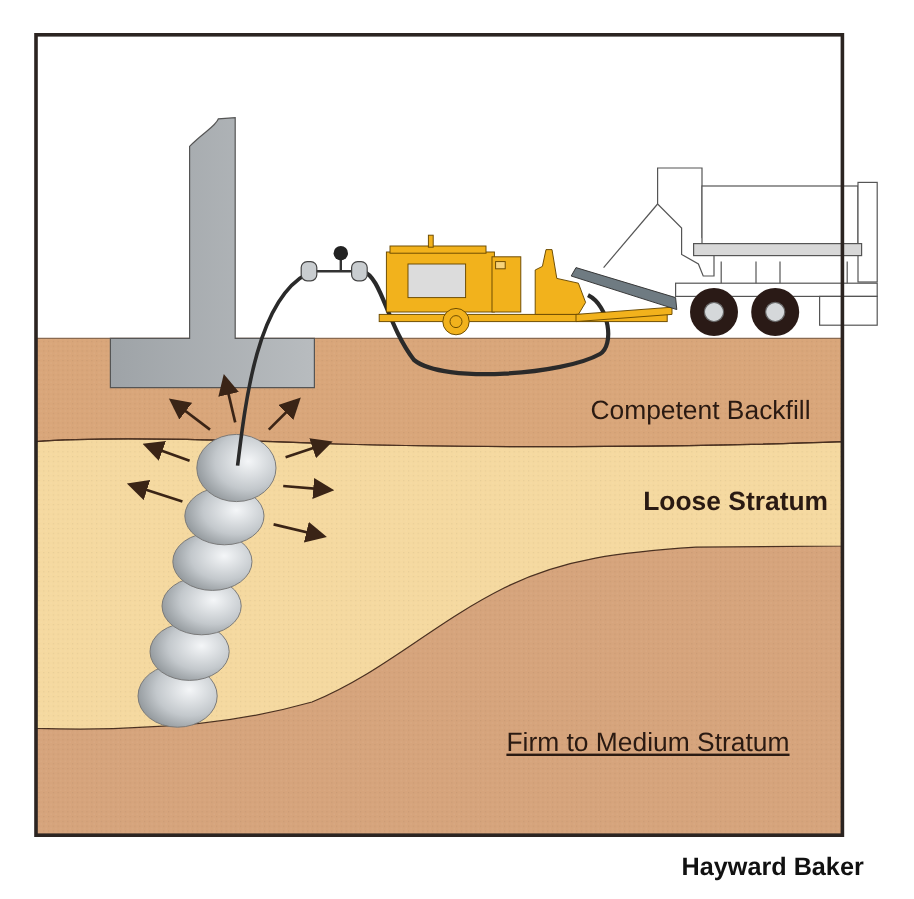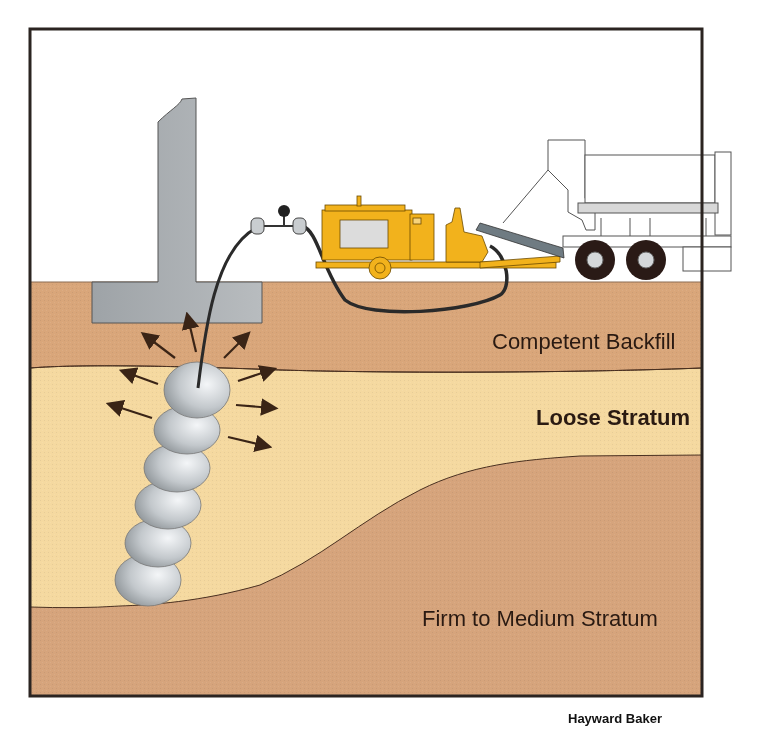--- a/index.html
+++ b/index.html
@@ -1,22 +1,22 @@
 <!DOCTYPE html>
 <html><head>
   <meta charset="utf-8">
   <style>
     html, body { margin: 0; padding: 0; background: #ffffff; }
     body { width: 762px; height: 749px; position: relative; overflow: hidden; font-family: "Liberation Sans", sans-serif; }
     #diagram { position: absolute; left: 0; top: 0; width: 762px; height: 749px; }
     .label { position: absolute; color: #2a1a12; font-family: "Liberation Sans", sans-serif; font-size: 22px; white-space: nowrap; }
     #lbl-backfill { left: 492px; top: 318px; margin-top: 11px; }
     #lbl-loose { left: 536px; top: 405px; font-weight: bold; }
-    #lbl-firm { left: 422px; top: 606px; }
-    #lbl-credit { position: absolute; left: 568px; top: 711px; font-size: 13px; font-weight: bold; color: #111111; white-space: nowrap; font-family: "Liberation Sans", sans-serif; }
+    #lbl-firm { left: 422px; top: 606px; text-decoration: underline; }
+    #lbl-credit { position: absolute; left: 568px; top: 711px; font-size: 21px; font-weight: bold; color: #111111; white-space: nowrap; font-family: "Liberation Sans", sans-serif; }
   </style>
 </head>
 <body>
 
 <svg id="diagram" viewBox="0 0 762 749" xmlns="http://www.w3.org/2000/svg">
   <defs>
     <pattern id="grain" width="4" height="4" patternUnits="userSpaceOnUse">
       <rect width="4" height="4" fill="none"></rect>
       <rect x="0" y="0" width="1" height="1" fill="#000" opacity="0.06"></rect>
       <rect x="2" y="2" width="1" height="1" fill="#fff" opacity="0.08"></rect>

